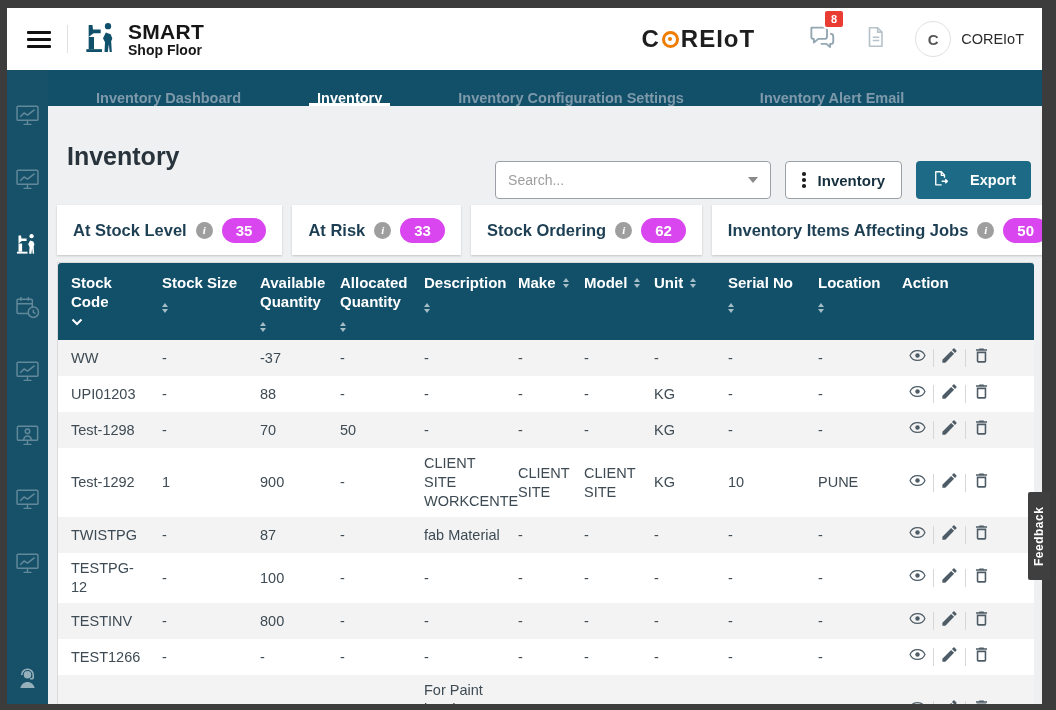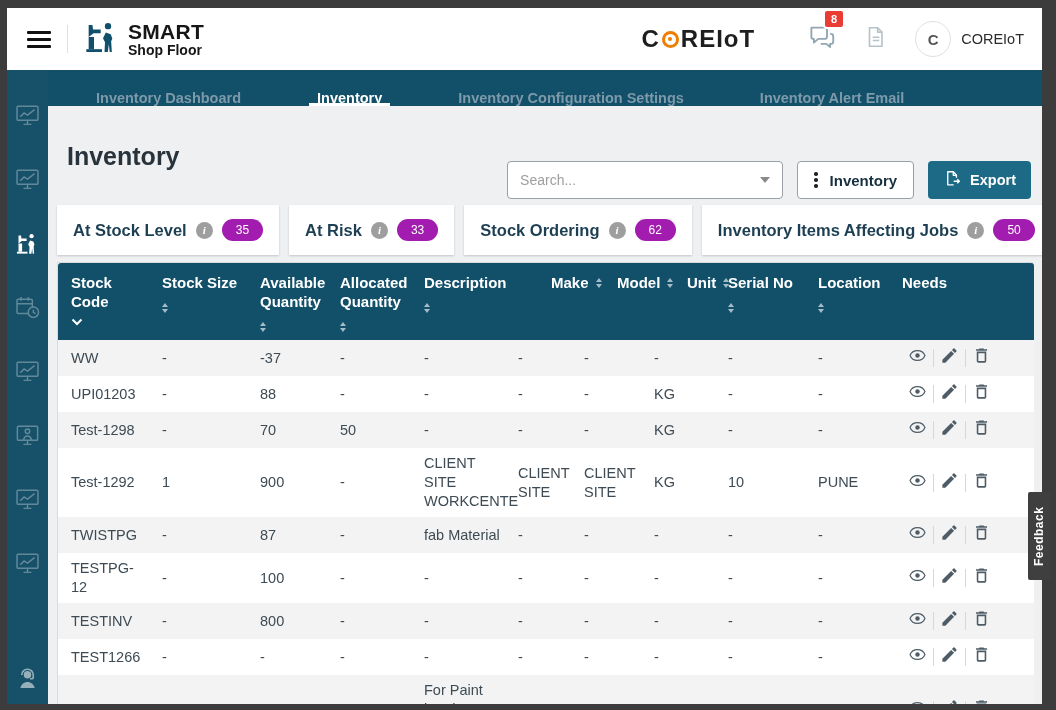--- a/index.html
+++ b/index.html
@@ -60,42 +60,42 @@
   .searchbox input { border:none; outline:none; flex:1; font-size:14px; color:#333; font-family:inherit; background:transparent; }
   .searchbox input::placeholder { color:#9e9e9e; }
   .search-caret { width:0; height:0; border-left:5px solid transparent; border-right:5px solid transparent;
     border-top:6px solid #8a8a8a; cursor:pointer; }
   .btn-inventory { height:38px; background:#fff; border:1px solid #9aa0a6; border-radius:4px;
     display:flex; align-items:center; padding:0 16px; gap:12px; font-weight:700; font-size:15px;
     color:#17303f; cursor:pointer; }
   .kebab { display:flex; flex-direction:column; gap:2.5px; }
   .kebab i { width:3.5px; height:3.5px; border-radius:50%; background:#222; }
   .btn-export { height:38px; background:#1d6a86; border:none; border-radius:4px; color:#fff;
-    font-weight:700; font-size:14.5px; display:flex; align-items:center; gap:8px; padding:4px 15px;
+    font-weight:700; font-size:14.5px; display:flex; align-items:center; gap:20px; padding:4px 15px;
     cursor:pointer; font-family:inherit; }
   .btn-export svg { width:19px; height:19px; }
   
   .stats-row { display:flex; gap:10px; margin:3px 9px 7px 9px; flex:0 0 auto; }
   .stat-card { background:#fff; height:50px; display:flex; align-items:center; padding:17px 16px; gap:9px;
     box-shadow:0 1px 2px rgba(0,0,0,.18); flex:1 1 0; }
   .stat-card.wide { flex:1.55 1 0; }
   .stat-label { font-size:16.5px; font-weight:700; color:#1d3f53; white-space:nowrap; }
   .info-icon { width:17px; height:17px; border-radius:50%; background:#9e9e9e; color:#fff;
     font-size:11px; font-weight:700; display:flex; align-items:center; justify-content:center;
     font-family:"Liberation Serif", serif; font-style:italic; cursor:pointer; flex:0 0 auto; }
-  .stat-value { margin-left:auto; background:#a21caf; color:#fff; font-weight:400; font-size:12px;
+  .stat-value { margin-left:auto; background:#d946ef; color:#fff; font-weight:700; font-size:15px;
     padding:4px 14px; border-radius:15px; }
   
   .table-card { margin:0 9px; background:#fff; border:1px solid #d8dadc; border-bottom:none; flex:0 0 auto; }
   table { width:100%; border-collapse:collapse; table-layout:fixed; }
   thead th { background:#12506a; color:#fff; font-size:15px; font-weight:700; text-align:left;
     padding:10px 8px 8px 8px; vertical-align:top; line-height:19px; cursor:pointer; }
   thead th:first-child { padding-left:13px; border-top-left-radius:3px; }
   thead th:last-child { border-top-right-radius:3px; }
-  .th-top { display:flex; align-items:center; gap:7px;margin-left:33px; }
+  .th-top { display:flex; align-items:center; gap:7px; }
   .sort { display:inline-flex; flex-direction:column; gap:2px; margin-top:6px; }
   .sort.inline { margin-top:0; }
   .sort i { width:0; height:0; border-left:3.5px solid transparent; border-right:3.5px solid transparent; }
   .sort .up { border-bottom:4px solid rgba(255,255,255,.62); }
   .sort .down { border-top:4px solid rgba(255,255,255,.62); }
   .chev-down { margin-top:5px; }
   tbody td { font-size:14.5px; color:#3e4b54; padding:6px 8px; line-height:19px; vertical-align:middle; }
   tbody td:first-child { padding-left:13px; }
   tbody tr.odd { background:#f3f3f3; }
   tbody tr.even { background:#fff; }
@@ -374,21 +374,21 @@
                 </th>
                 <th><div><span>Serial No</span></div><span class="sort">
                     <i class="up"></i>
                     <i class="down"></i>
                   </span></th>
                 <th><div><span>Location</span></div><span class="sort">
                     <i class="up"></i>
                     <i class="down"></i>
                   </span></th>
                 <th>
-                  <div><span>Needs</span></div>
+                  <div><span>Action</span></div>
                 </th>
               </tr>
             </thead>
           <tbody id="tbody">
               <tr class="odd">
                 <td>WW</td>
                 <td>-</td>
                 <td>-37</td>
                 <td>-</td>
                 <td>-</td>

